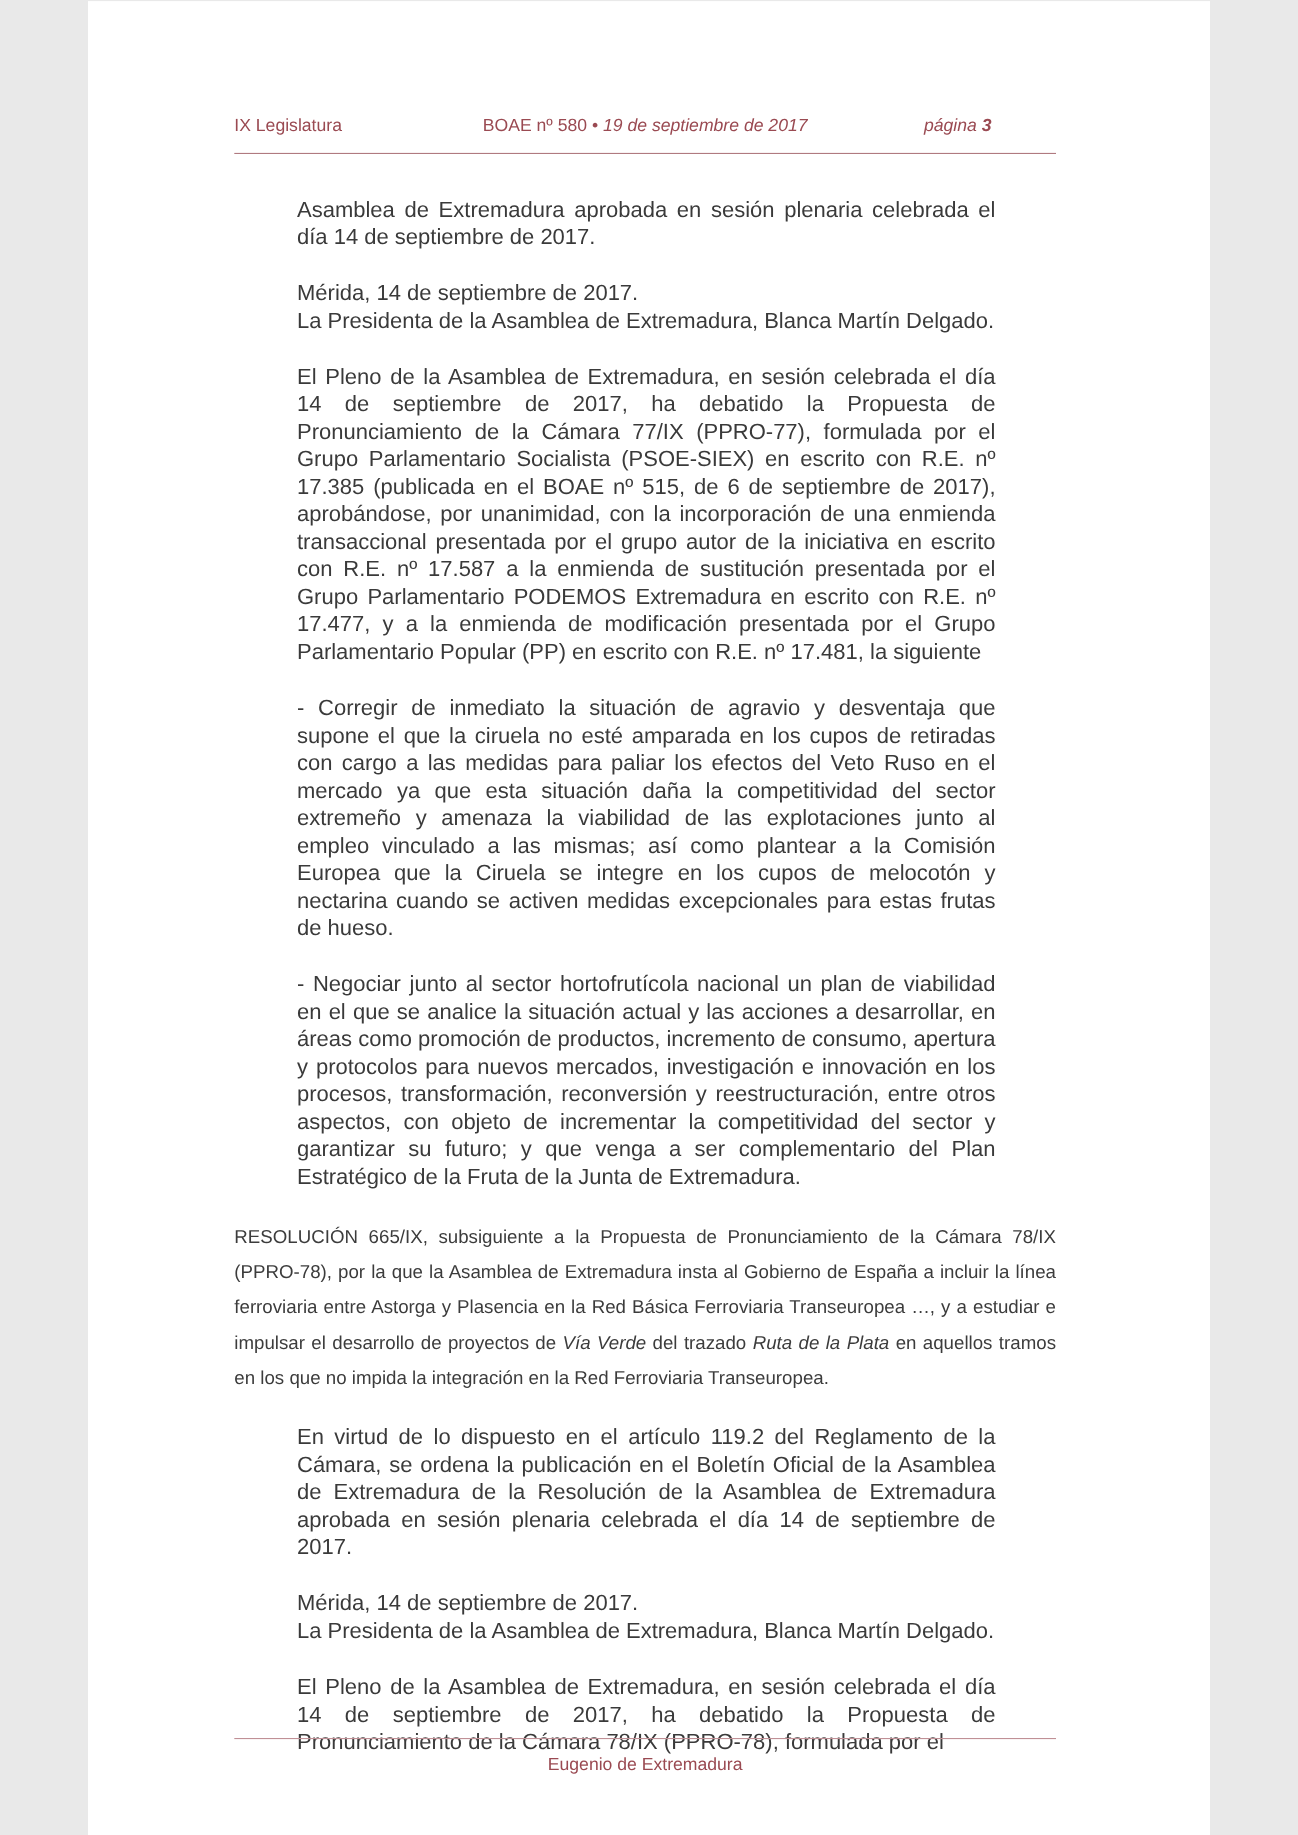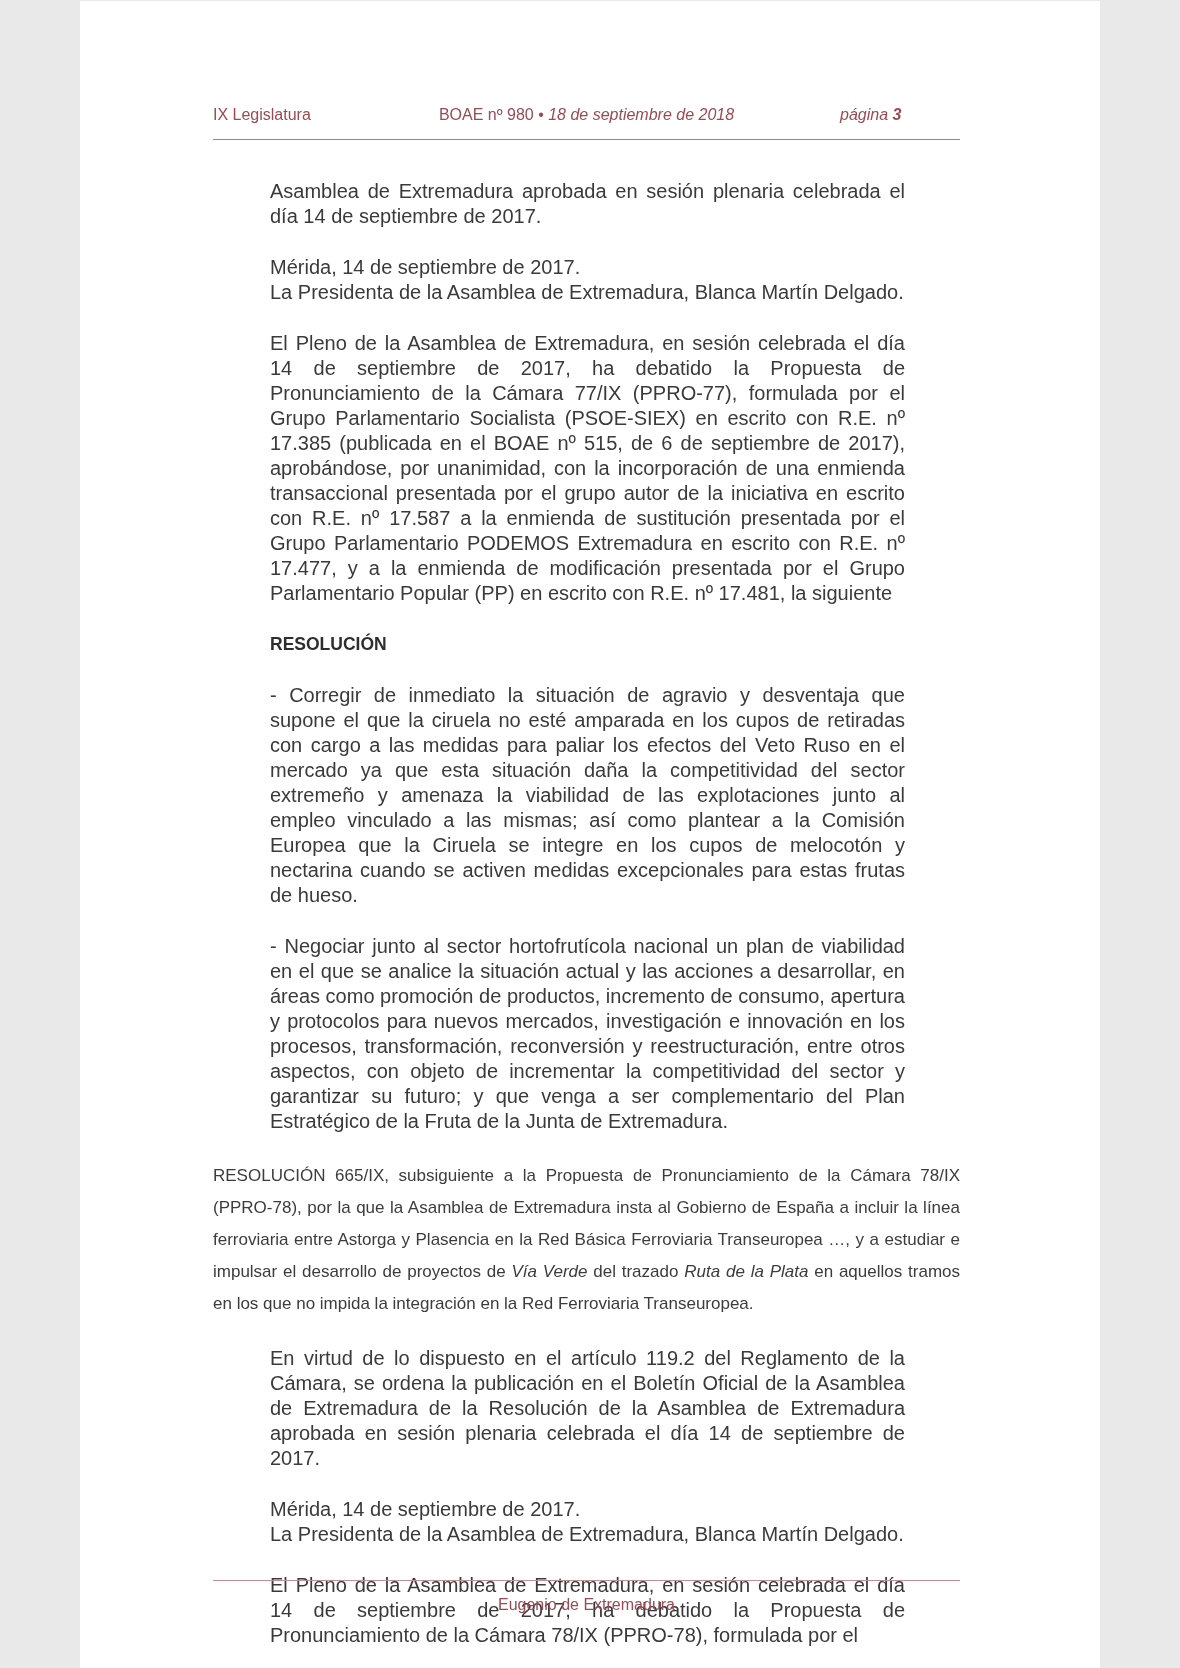--- a/index.html
+++ b/index.html
@@ -78,32 +78,31 @@
     font-size: 16px;
   }
 </style>
 </head>
 <body>
 
 <div class="page">
 
   <div class="page-header">
     <span class="left">IX Legislatura</span>
-    <span class="center"><span>BOAE nº 980 • </span><span class="it">18 de septiembre de 2018</span></span>
+    <span class="center"><span>BOAE nº 580 • </span><span class="it">19 de septiembre de 2017</span></span>
     <span class="right it"><span>página </span><span class="b">3</span></span>
   </div>
 
   <div class="content">
 
     <div>
       <p class="para">Asamblea de Extremadura aprobada en sesión plenaria celebrada el día 14 de septiembre de 2017.</p>
       <p class="para">Mérida, 14 de septiembre de 2017.
 La Presidenta de la Asamblea de Extremadura, Blanca Martín Delgado.</p>
       <p class="para">El Pleno de la Asamblea de Extremadura, en sesión celebrada el día 14 de septiembre de 2017, ha debatido la Propuesta de Pronunciamiento de la Cámara 77/IX (PPRO-77), formulada por el Grupo Parlamentario Socialista (PSOE-SIEX) en escrito con R.E. nº 17.385 (publicada en el BOAE nº 515, de 6 de septiembre de 2017), aprobándose, por unanimidad, con la incorporación de una enmienda transaccional presentada por el grupo autor de la iniciativa en escrito con R.E. nº 17.587 a la enmienda de sustitución presentada por el Grupo Parlamentario PODEMOS Extremadura en escrito con R.E. nº 17.477, y a la enmienda de modificación presentada por el Grupo Parlamentario Popular (PP) en escrito con R.E. nº 17.481, la siguiente</p>
-      <p class="subheading">RESOLUCIÓN</p>
       <p class="para">- Corregir de inmediato la situación de agravio y desventaja que supone el que la ciruela no esté amparada en los cupos de retiradas con cargo a las medidas para paliar los efectos del Veto Ruso en el mercado ya que esta situación daña la competitividad del sector extremeño y amenaza la viabilidad de las explotaciones junto al empleo vinculado a las mismas; así como plantear a la Comisión Europea que la Ciruela se integre en los cupos de melocotón y nectarina cuando se activen medidas excepcionales para estas frutas de hueso.</p>
       <p class="para">- Negociar junto al sector hortofrutícola nacional un plan de viabilidad en el que se analice la situación actual y las acciones a desarrollar, en áreas como promoción de productos, incremento de consumo, apertura y protocolos para nuevos mercados, investigación e innovación en los procesos, transformación, reconversión y reestructuración, entre otros aspectos, con objeto de incrementar la competitividad del sector y garantizar su futuro; y que venga a ser complementario del Plan Estratégico de la Fruta de la Junta de Extremadura.</p>
     </div>
 
     <p class="res-heading"><span>RESOLUCIÓN 665/IX, subsiguiente a la Propuesta de Pronunciamiento de la Cámara 78/IX (PPRO-78), por la que la Asamblea de Extremadura insta al Gobierno de España a incluir la línea ferroviaria entre Astorga y Plasencia en la Red Básica Ferroviaria Transeuropea …, y a estudiar e impulsar el desarrollo de proyectos de </span><span class="it">Vía Verde</span><span> del trazado </span><span class="it">Ruta de la Plata</span><span> en aquellos tramos en los que no impida la integración en la Red Ferroviaria Transeuropea.</span></p>
 
     <div>
       <p class="para">En virtud de lo dispuesto en el artículo 119.2 del Reglamento de la Cámara, se ordena la publicación en el Boletín Oficial de la Asamblea de Extremadura de la Resolución de la Asamblea de Extremadura aprobada en sesión plenaria celebrada el día 14 de septiembre de 2017.</p>
       <p class="para">Mérida, 14 de septiembre de 2017.
 La Presidenta de la Asamblea de Extremadura, Blanca Martín Delgado.</p>

